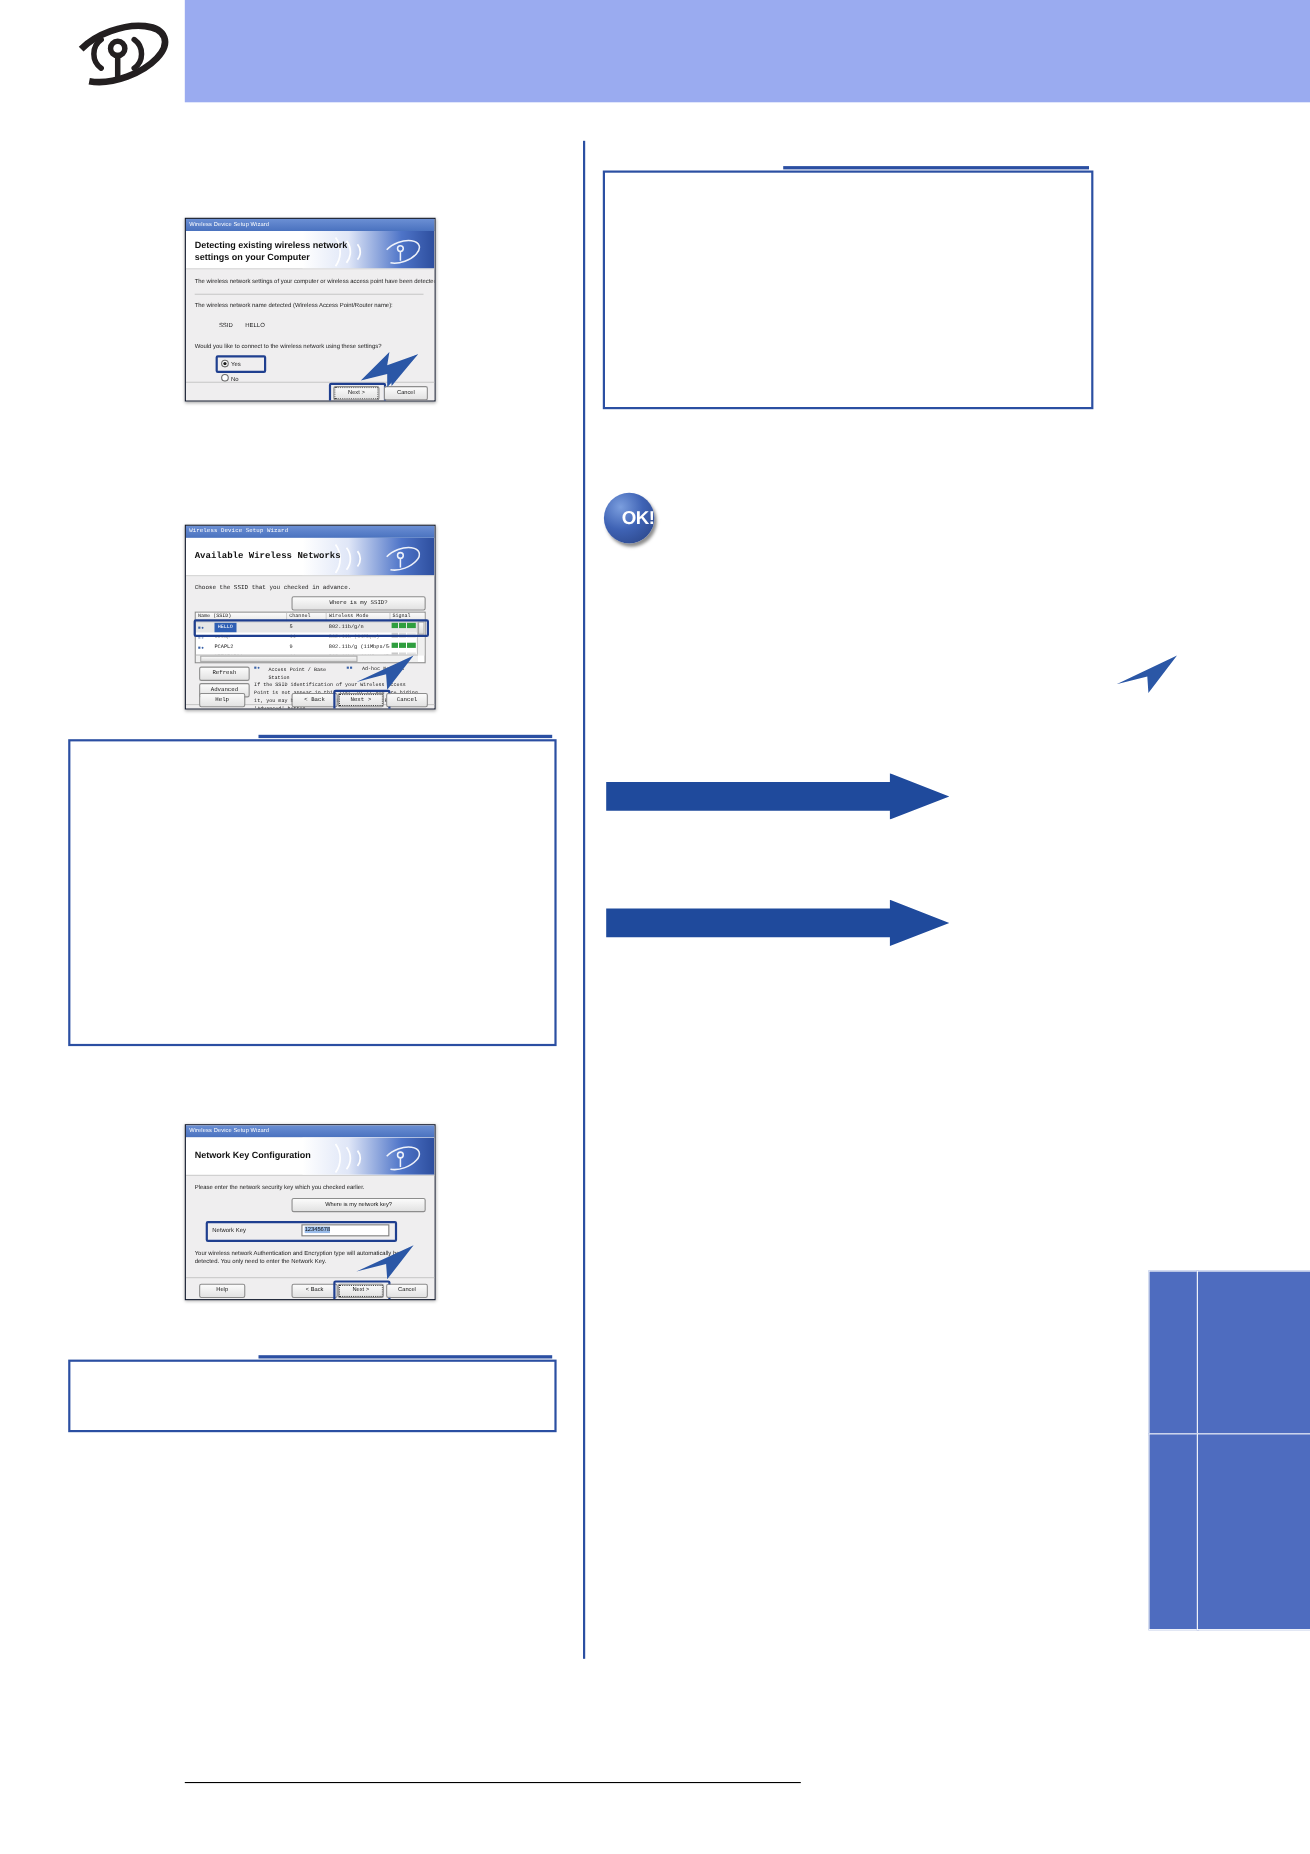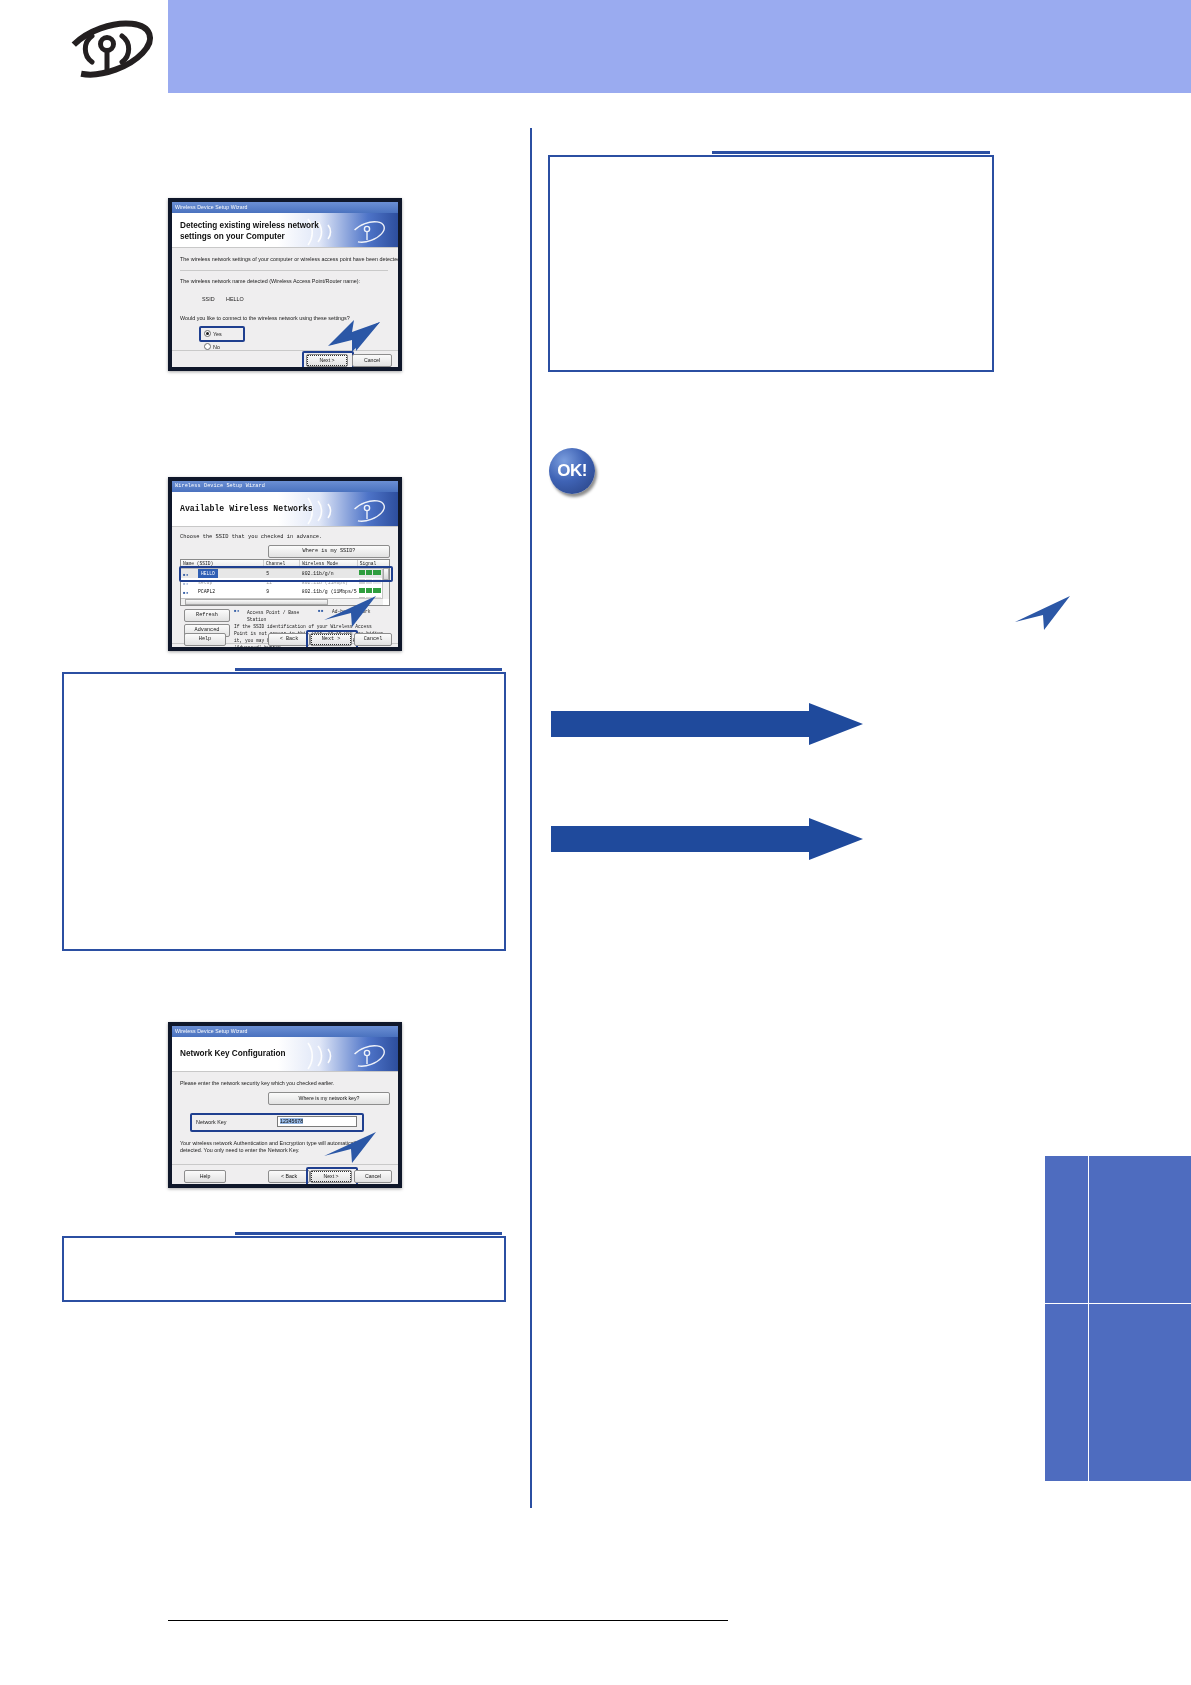--- a/index.html
+++ b/index.html
@@ -39,21 +39,21 @@
     top: 128px;
     width: 2px;
     height: 1380px;
     background: #2b4fa2;
   }
 
   
   .dlg {
     position: absolute;
     background: #efeeef;
-    border: 4px solid #0f172a;
+    border: 1px solid #0f172a;
     box-shadow: 0 1px 3px rgba(0,0,0,0.35);
     font-family: "Liberation Sans", sans-serif;
     color: #1a1a1a;
     overflow: hidden;
   }
   .dlg-titlebar {
     height: 11px;
     background: linear-gradient(to bottom, #6b8fd4, #4a72bf);
     color: #ffffff;
     font-size: 5.2px;
@@ -274,21 +274,21 @@
   .ok-badge {
     position: absolute;
     width: 46px;
     height: 46px;
     border-radius: 50%;
     background: radial-gradient(circle at 33% 28%, #7b9ede 0%, #3f63b5 45%, #27407f 100%);
     box-shadow: 2px 3px 3px rgba(0,0,0,0.45);
     color: #ffffff;
     font-size: 17px;
     font-weight: bold;
-    text-align: center;
+    text-align: right;
     line-height: 46px;
     letter-spacing: -0.5px;
   }
 
   
   .side-tabs {
     position: absolute;
     right: 0;
   }
   .side-tab {

